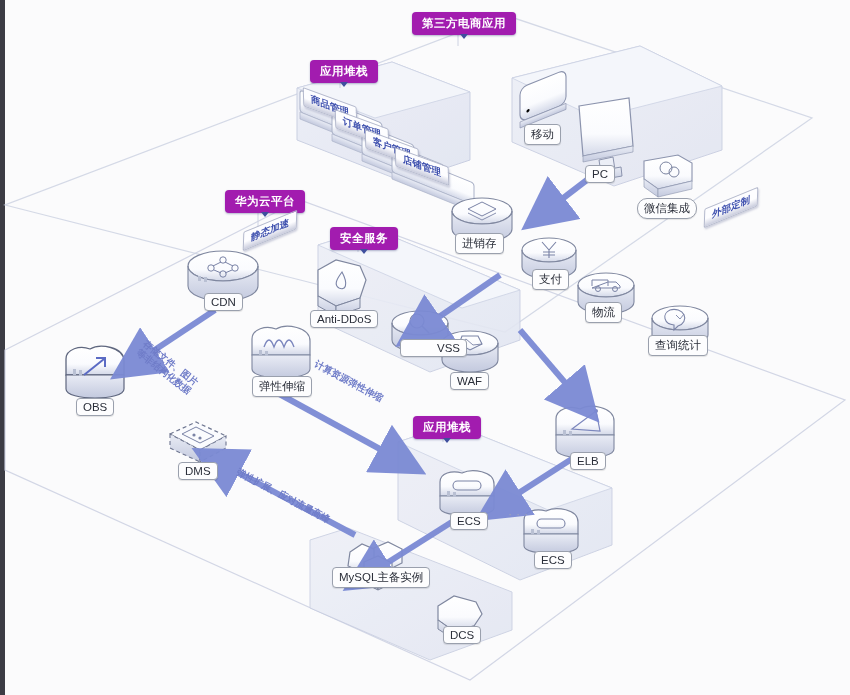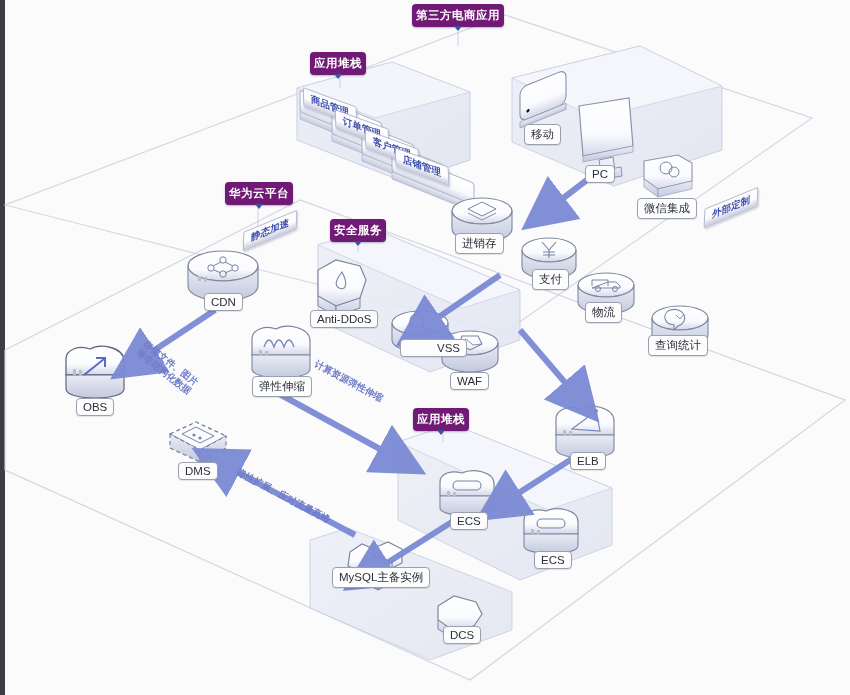--- a/index.html
+++ b/index.html
@@ -2,23 +2,23 @@
 <html><head>
 <meta charset="utf-8">
 <style>
   html,body{margin:0;padding:0;background:#fbfbfc;}
   body{width:850px;height:695px;overflow:hidden;
        font-family:"Liberation Sans","DejaVu Sans",sans-serif;}
   #stage{position:relative;width:850px;height:695px;background:#fbfbfc;}
   #edge{position:absolute;left:0;top:0;width:5px;height:695px;background:#3c3c44;}
   svg#canvas{position:absolute;left:0;top:0;width:850px;height:695px;}
 
-  .badge{position:absolute;background:#701a75;color:#fff;font-size:11.5px;
-         padding:4px 4px;border-radius:4px;white-space:nowrap;letter-spacing:.5px;
-         box-shadow:0 1px 2px rgba(40,50,110,.35);font-weight:bold;}
+  .badge{position:absolute;background:#a21caf;color:#fff;font-size:11.5px;
+         padding:4px 10px;border-radius:4px;white-space:nowrap;letter-spacing:.5px;
+         box-shadow:0 1px 2px rgba(40,50,110,.35);font-weight:bold;margin-top:8px;}
   .badge::after{content:"";position:absolute;left:50%;margin-left:-4px;bottom:-4px;
          width:0;height:0;border-left:4px solid transparent;border-right:4px solid transparent;
          border-top:5px solid #3f4f9e;}
 
   .nlabel{position:absolute;background:#fdfdfe;border:1px solid #9aa0ad;border-radius:4px;
           color:#2b2f3a;font-size:11.5px;padding:2px 6px;white-space:nowrap;
           box-shadow:0 1px 1px rgba(0,0,0,.10);}
 
   .tag{position:absolute;color:#3d4fae;font-size:9.5px;white-space:nowrap;font-weight:bold;
        background:linear-gradient(180deg,#fdfdff 55%,#c9ccdd 100%);
@@ -281,21 +281,21 @@
   <div class="tag" style="left:303px;top:97px;transform:skewY(22deg) rotate(-2deg);">商品管理</div>
   <div class="tag" style="left:335px;top:119px;transform:skewY(22deg) rotate(-2deg);">订单管理</div>
   <div class="tag" style="left:365px;top:139px;transform:skewY(22deg) rotate(-2deg);">客户管理</div>
   <div class="tag" style="left:395px;top:157px;transform:skewY(22deg) rotate(-2deg);">店铺管理</div>
 
   <div class="tag" style="left:243px;top:221px;transform:skewY(-24deg) rotate(2deg);">静态加速</div>
   <div class="tag" style="left:704px;top:198px;transform:skewY(-24deg) rotate(2deg);">外部定制</div>
 
   <div class="nlabel" style="left:524px;top:124px;">移动</div>
   <div class="nlabel" style="left:585px;top:165px;">PC</div>
-  <div class="nlabel" style="left:637px;top:198px;">微信集成</div>
+  <div class="nlabel" style="left:637px;top:198px;border-radius:10px;">微信集成</div>
 
   <div class="nlabel" style="left:204px;top:293px;">CDN</div>
   <div class="nlabel" style="left:310px;top:310px;">Anti-DDoS</div>
   <div class="nlabel" style="left:400px;top:339px;padding-left:36px;">VSS</div>
   <div class="nlabel" style="left:450px;top:372px;">WAF</div>
 
   <div class="nlabel" style="left:455px;top:233px;">进销存</div>
   <div class="nlabel" style="left:532px;top:269px;">支付</div>
   <div class="nlabel" style="left:585px;top:302px;">物流</div>
   <div class="nlabel" style="left:648px;top:335px;">查询统计</div>

